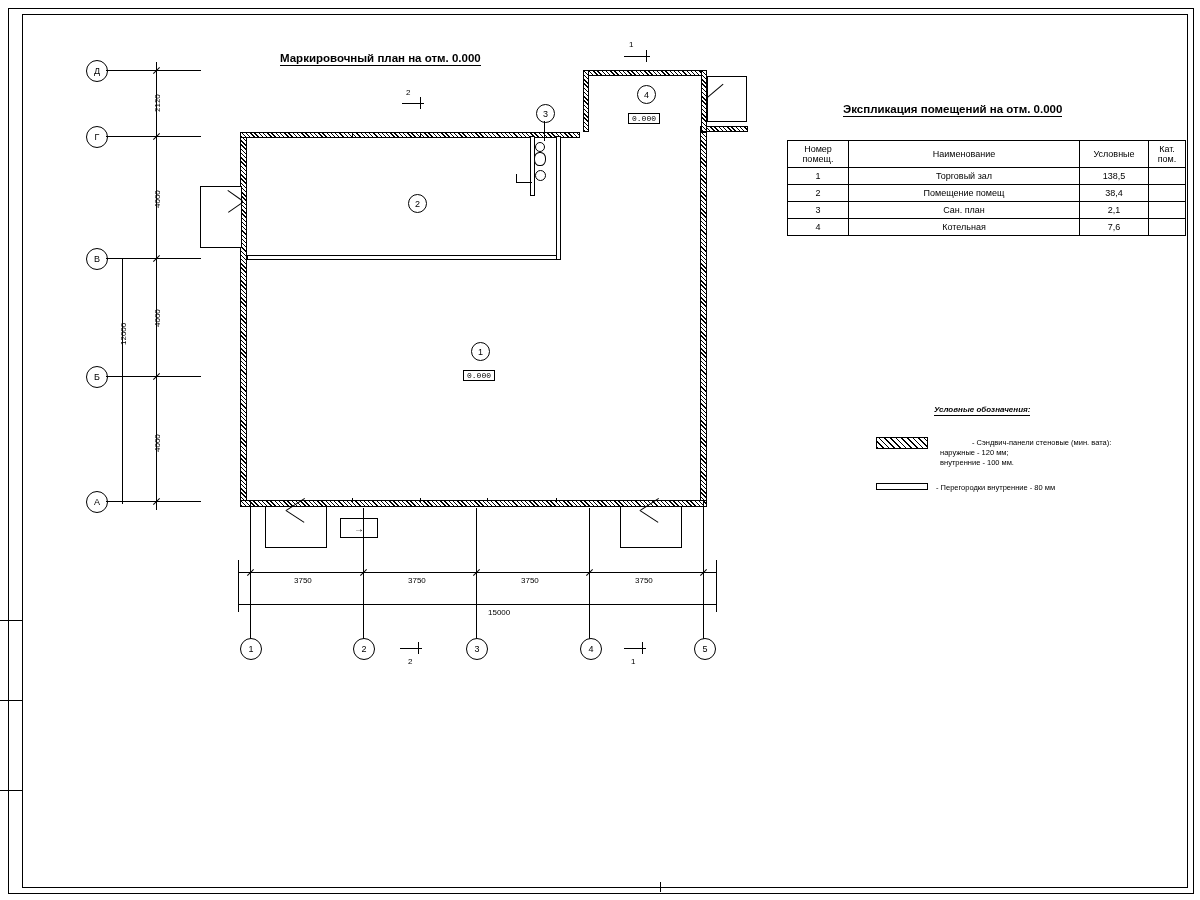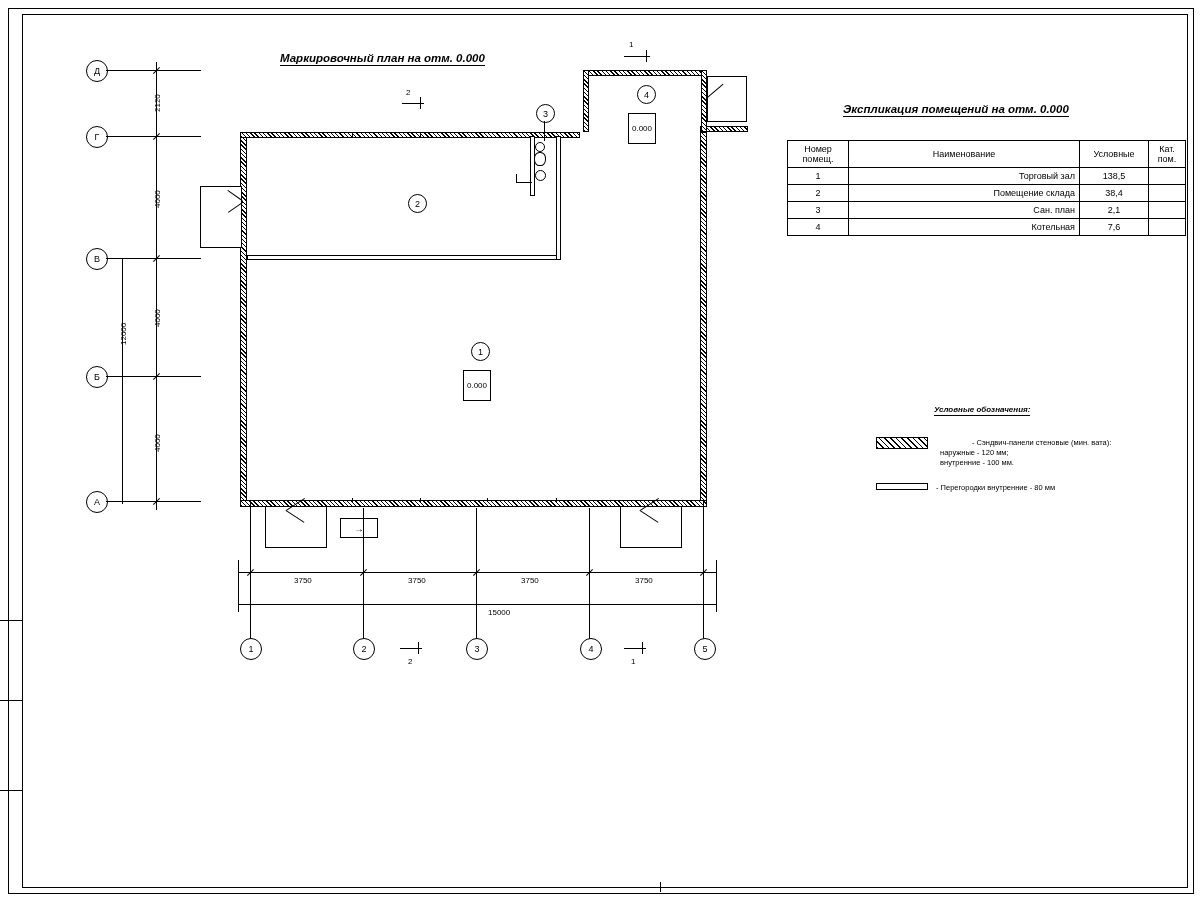--- a/index.html
+++ b/index.html
@@ -9,21 +9,21 @@
   }
   
   .frame-outer{position:absolute;left:8px;top:8px;width:1184px;height:884px;border:1px solid #000;}
   .frame-inner{position:absolute;left:22px;top:14px;width:1164px;height:872px;border:1px solid #000;}
   .stamp-v1{position:absolute;left:660px;top:882px;width:0;height:10px;border-left:1px solid #000;}
   .side-box1{position:absolute;left:0px;top:620px;width:22px;height:1px;background:#000;}
   .side-box2{position:absolute;left:0px;top:700px;width:22px;height:1px;background:#000;}
   .side-box3{position:absolute;left:0px;top:790px;width:22px;height:1px;background:#000;}
 
   .ttl{
-    position:absolute;font-style:italic;font-weight:bold;font-size:11.5px;color:#000;
+    position:absolute;font-weight:bold;font-size:11.5px;color:#000;
     border-bottom:1px solid #000;padding-bottom:1px;white-space:nowrap;
   }
   #title-plan{left:280px;top:52px;}
   #title-expl{left:843px;top:103px;}
   #title-legend{left:934px;top:405px;font-size:8px;font-weight:bold;font-style:italic;}
   
   .extwall{
     position:absolute;
     background:
       repeating-linear-gradient(45deg,#000 0 1px,#fff 1px 3px);
@@ -37,37 +37,37 @@
   .axis-vline{position:absolute;background:#000;width:1px;}
   .circle{
     position:absolute;border:1px solid #000;border-radius:50%;
     display:flex;align-items:center;justify-content:center;
     font-size:9px;color:#000;background:#fff;
   }
   .c20{width:20px;height:20px;}
   .c17{width:17px;height:17px;}
   .lbl{position:absolute;font-size:8px;color:#000;white-space:nowrap;}
   .lbl-v{position:absolute;font-size:8px;color:#000;white-space:nowrap;transform-origin:0 0;transform:rotate(-90deg);}
-  .elev{position:absolute;font-size:8px;border:1px solid #000;background:#fff;padding:10px 3px;color:#000;}
+  .elev{position:absolute;font-size:8px;border:1px solid #000;background:#fff;padding:0 3px;color:#000;font-family:Liberation Mono, monospace;}
 
   
   .dimline{position:absolute;height:1px;background:#000;}
   .dimtick{position:absolute;width:1px;height:9px;background:#000;transform:rotate(45deg);}
   .dimtext{position:absolute;font-size:8px;color:#000;}
 
   
   #expl-table{
     position:absolute;left:787px;top:140px;border-collapse:collapse;background:#fff;
   }
   #expl-table td,#expl-table th{
     border:1px solid #000;font-size:9px;font-weight:normal;color:#000;padding:3px 4px;
   }
   #expl-table th{font-weight:normal;text-align:center;}
   .col-num{width:52px;text-align:center;}
-  .col-name{width:222px;text-align:right;padding-left:6px;}
+  .col-name{width:222px;text-align:center;padding-left:6px;}
   .col-area{width:60px;text-align:center;}
   .col-kat{width:28px;text-align:center;}
 
   
   .legend-sw-hatch{
     position:absolute;left:876px;top:437px;width:52px;height:12px;
     background:repeating-linear-gradient(45deg,#000 0 1px,#fff 1px 4px),
                repeating-linear-gradient(-45deg,#000 0 1px,#fff 1px 4px);
     border:1px solid #000;box-sizing:border-box;
   }
@@ -265,21 +265,21 @@
     </thead>
     <tbody>
       <tr>
         <td class="col-num">1</td>
         <td class="col-name">Торговый зал</td>
         <td class="col-area">138,5</td>
         <td class="col-kat"></td>
       </tr>
       <tr>
         <td class="col-num">2</td>
-        <td class="col-name">Помещение склада</td>
+        <td class="col-name">Помещение помещ</td>
         <td class="col-area">38,4</td>
         <td class="col-kat"></td>
       </tr>
       <tr>
         <td class="col-num">3</td>
         <td class="col-name">Сан. план</td>
         <td class="col-area">2,1</td>
         <td class="col-kat"></td>
       </tr>
       <tr>

